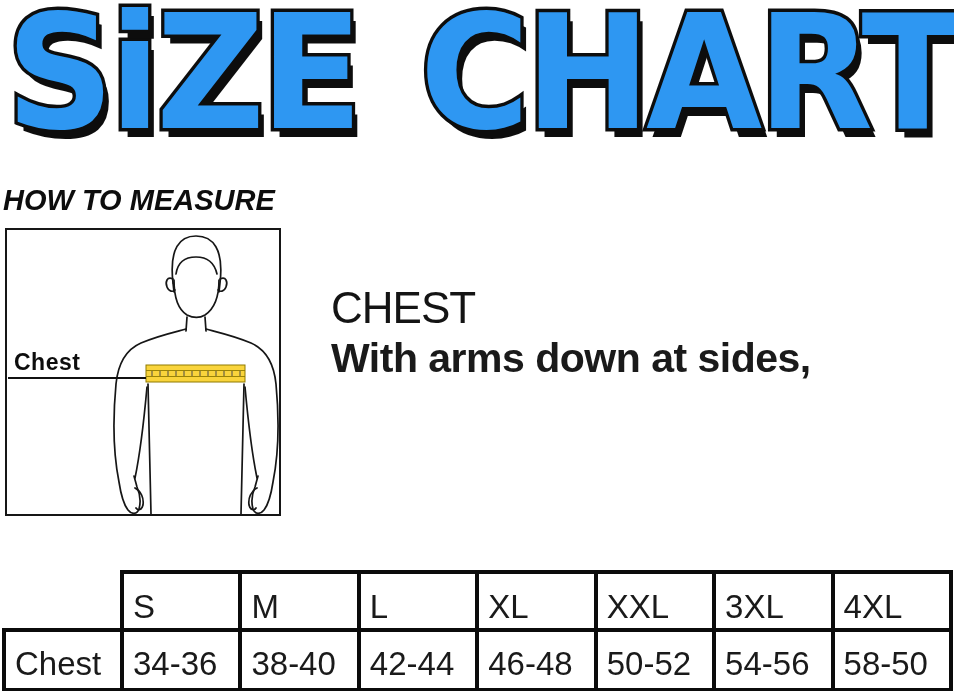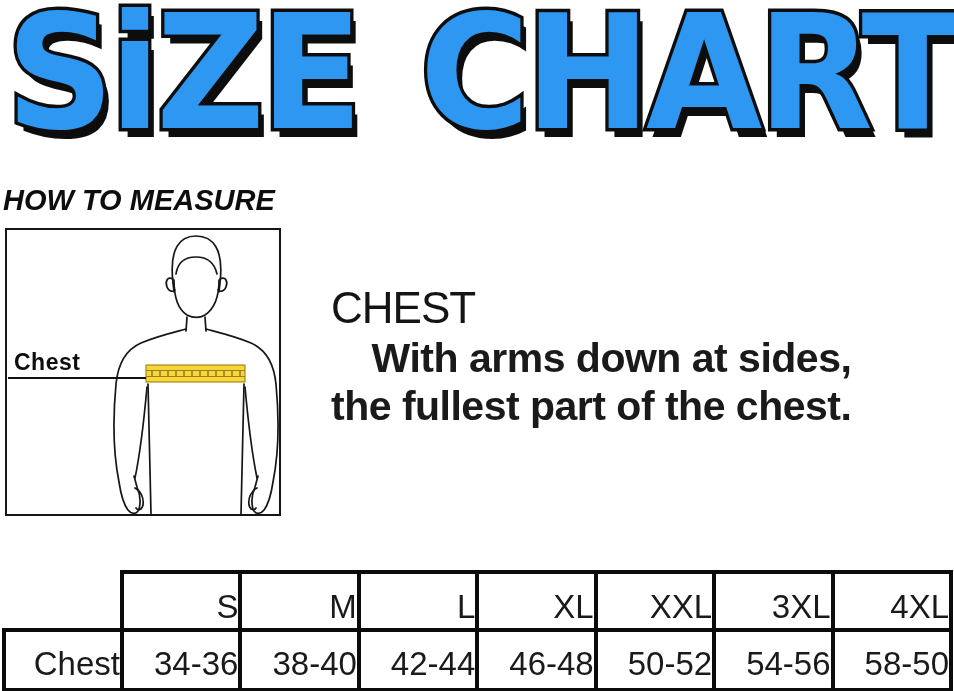--- a/index.html
+++ b/index.html
@@ -2,21 +2,20 @@
 <html><head>
 <meta charset="utf-8">
 <title>Size Chart</title>
 <style>
   * { margin:0; padding:0; box-sizing:border-box; }
   html,body { background:#ffffff; }
   .page {
     position:relative; width:954px; height:691px; overflow:hidden;
     background:#ffffff; color:#111;
     font-family:"Liberation Sans","DejaVu Sans",sans-serif;
-    text-align:right;
   }
 
   
   .title {
     position:absolute; top:-2px; left:6px; width:946px; height:150px;
     font-family:"DejaVu Sans","Liberation Sans",sans-serif;
     font-weight:800; font-size:158px; line-height:150px;
     letter-spacing:-5px; word-spacing:15px; white-space:nowrap;
     color:#2E97F2;
     -webkit-text-stroke:7px #0d0d0d;
@@ -112,21 +111,20 @@
       </g>
       <path d="M1,148 H139" stroke="#111" stroke-width="2.2" fill="none"></path>
     </svg>
     <span class="chest-label">Chest</span>
   </div>
 
   <div class="chest-heading">CHEST</div>
 
   <div class="chest-lines">
     <span>With arms down at sides,</span>
-    <span>the fullest part of the chest.</span>
   </div>
 
   <table class="size-table">
     <colgroup>
       <col style="width:118px">
       <col>
         <col>
         <col>
         <col>
         <col>

